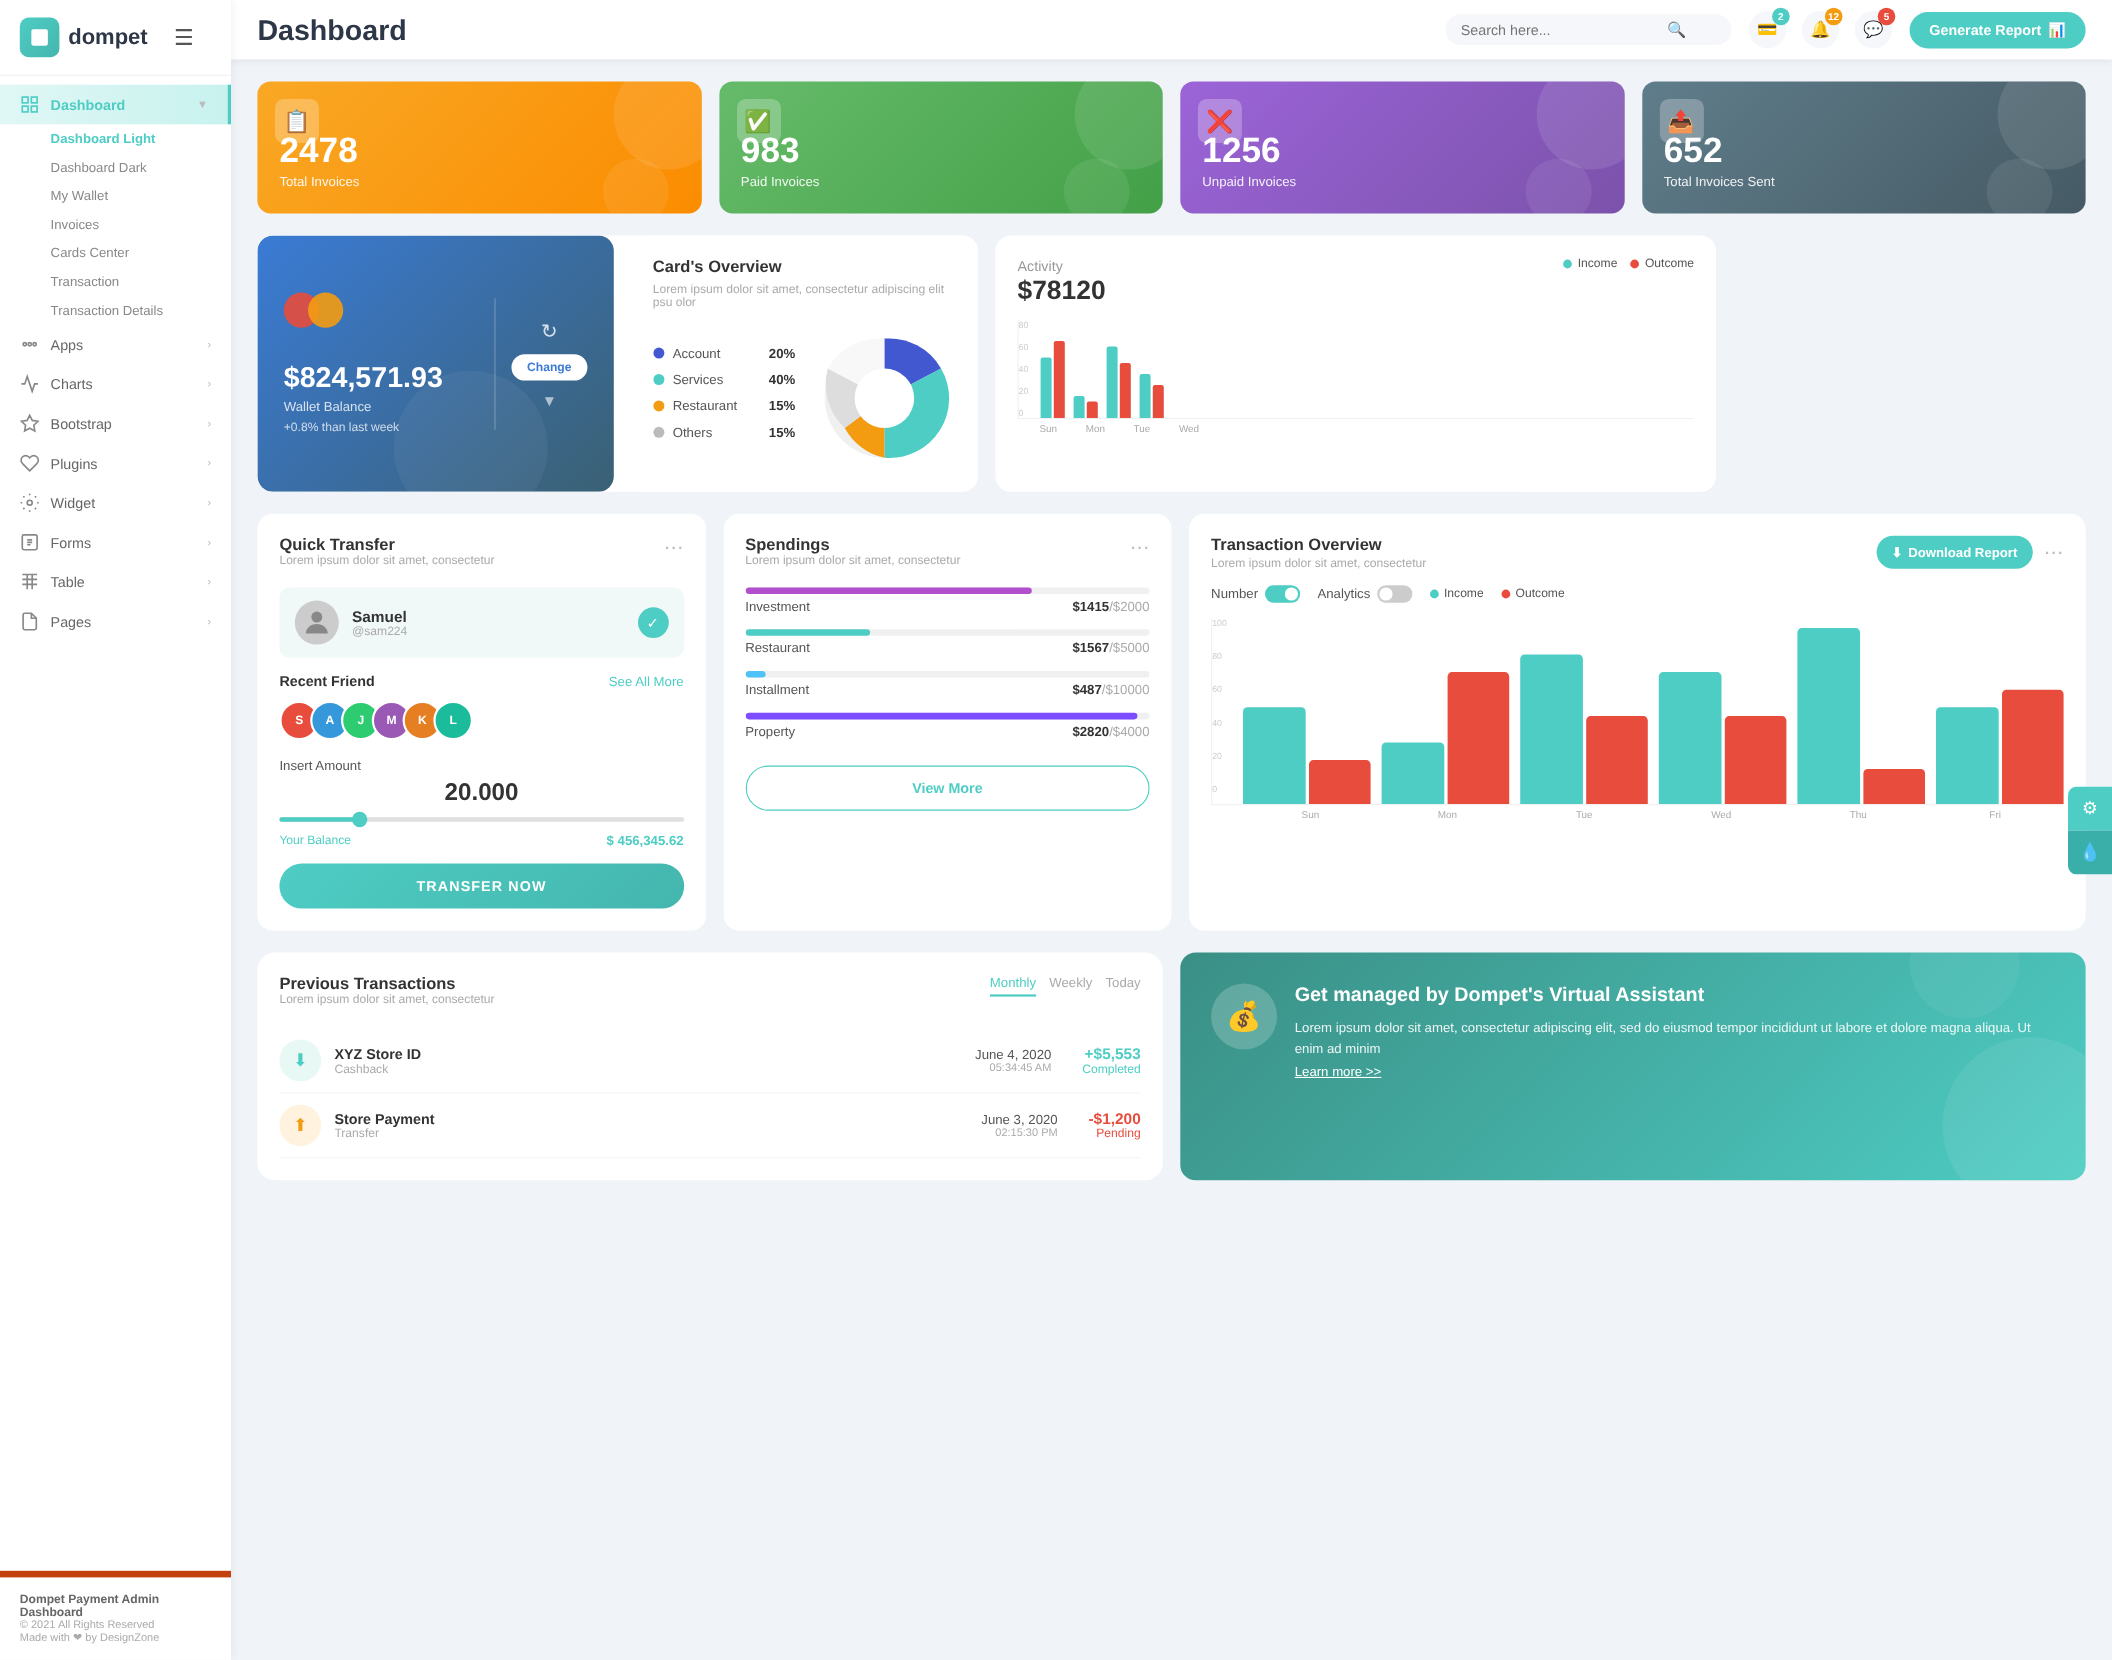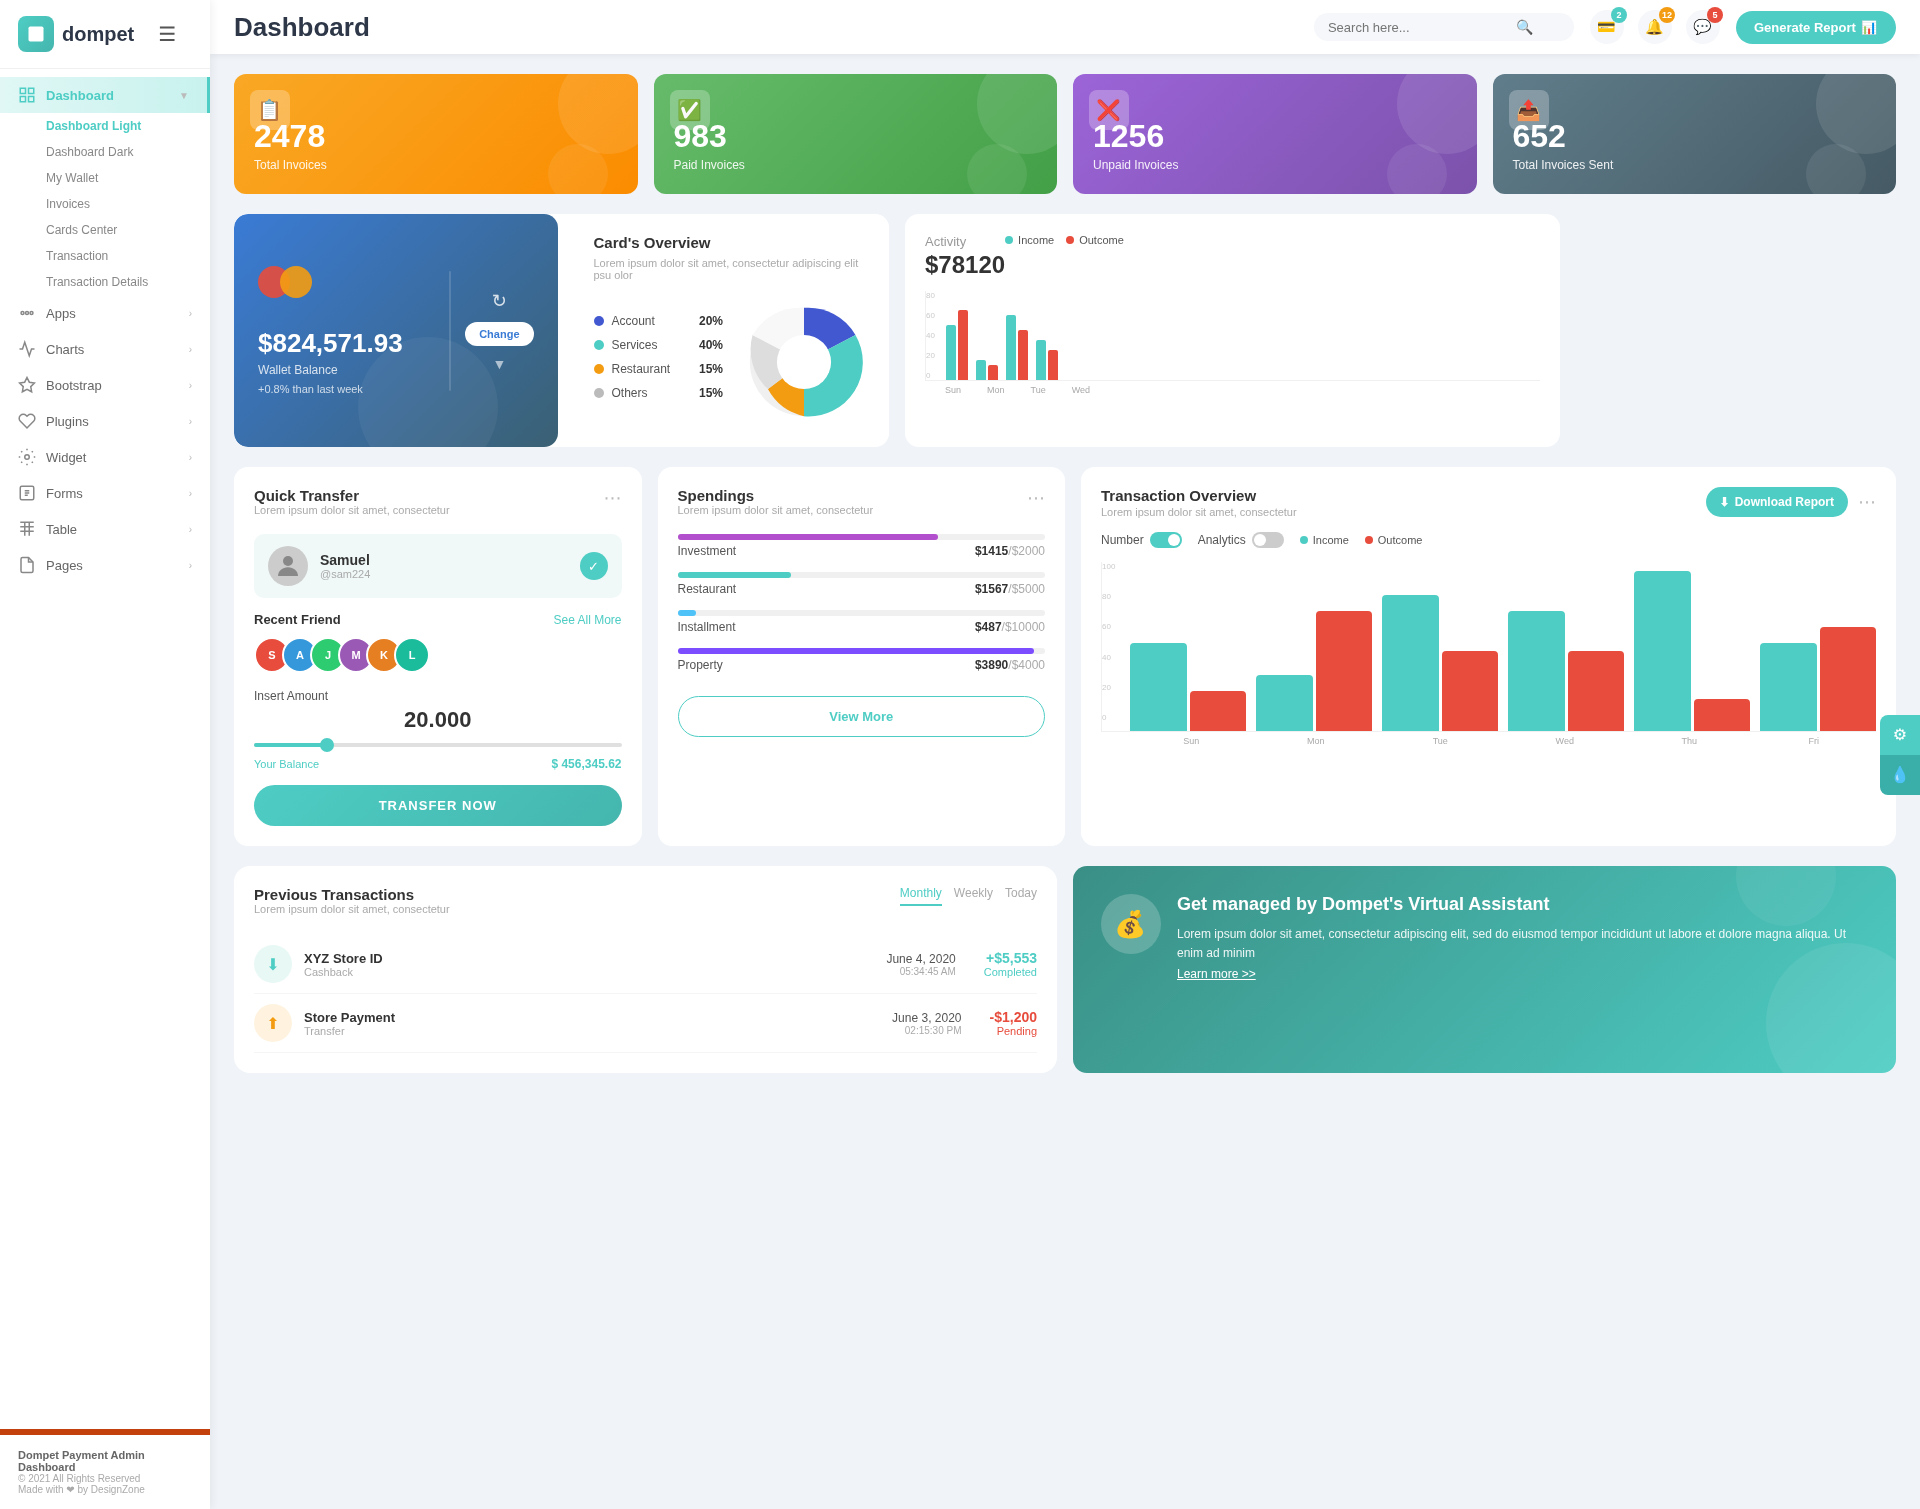--- a/index.html
+++ b/index.html
@@ -92,21 +92,21 @@
     .legend-item { display: flex; align-items: center; gap: 8px; margin-bottom: 10px; }
     .legend-dot { width: 10px; height: 10px; border-radius: 50%; flex-shrink: 0; }
     .legend-label { font-size: 12px; color: #555; flex: 1; }
     .legend-pct { font-size: 12px; font-weight: 600; color: #333; }
 
     
     .pie-chart { width: 130px; height: 130px; flex-shrink: 0; }
 
     
     .activity-card { background: #fff; border-radius: 14px; padding: 20px; }
-    .activity-header { display: flex; align-items: flex-start; margin-bottom: 12px; }
+    .activity-header { display: flex; justify-content: space-between; align-items: flex-start; margin-bottom: 12px; }
     .activity-title { font-size: 13px; color: #999; }
     .activity-amount { font-size: 24px; font-weight: 700; color: #333; margin-top: 2px; }
     .activity-legend { display: flex; gap: 12px; }
     .act-legend-item { display: flex; align-items: center; gap: 5px; font-size: 11px; color: #555; }
     .act-dot { width: 8px; height: 8px; border-radius: 50%; }
 
     
     .card-white { background: #fff; border-radius: 14px; padding: 20px; }
     .card-header { display: flex; justify-content: space-between; align-items: flex-start; margin-bottom: 4px; }
     .card-title { font-size: 15px; font-weight: 700; color: #333; }
@@ -593,21 +593,21 @@
           </div>
         </div>
 
         <div class="spending-item">
           <div class="spending-bar">
             <div class="spending-fill" style="background:#7c4dff; width:97%;"></div>
           </div>
           <div class="spending-header" style="margin-top:4px;">
             <span class="spending-name">Property</span>
             <span class="spending-amount">
-              <span>$3890</span><span style="color:#aaa; font-weight:400;">/$4000</span>
+              <span>$2820</span><span style="color:#aaa; font-weight:400;">/$4000</span>
             </span>
           </div>
         </div>
 
         <button class="view-more-btn">View More</button>
       </div>
 
       <div class="transaction-overview">
         <div class="to-header">
           <div>

